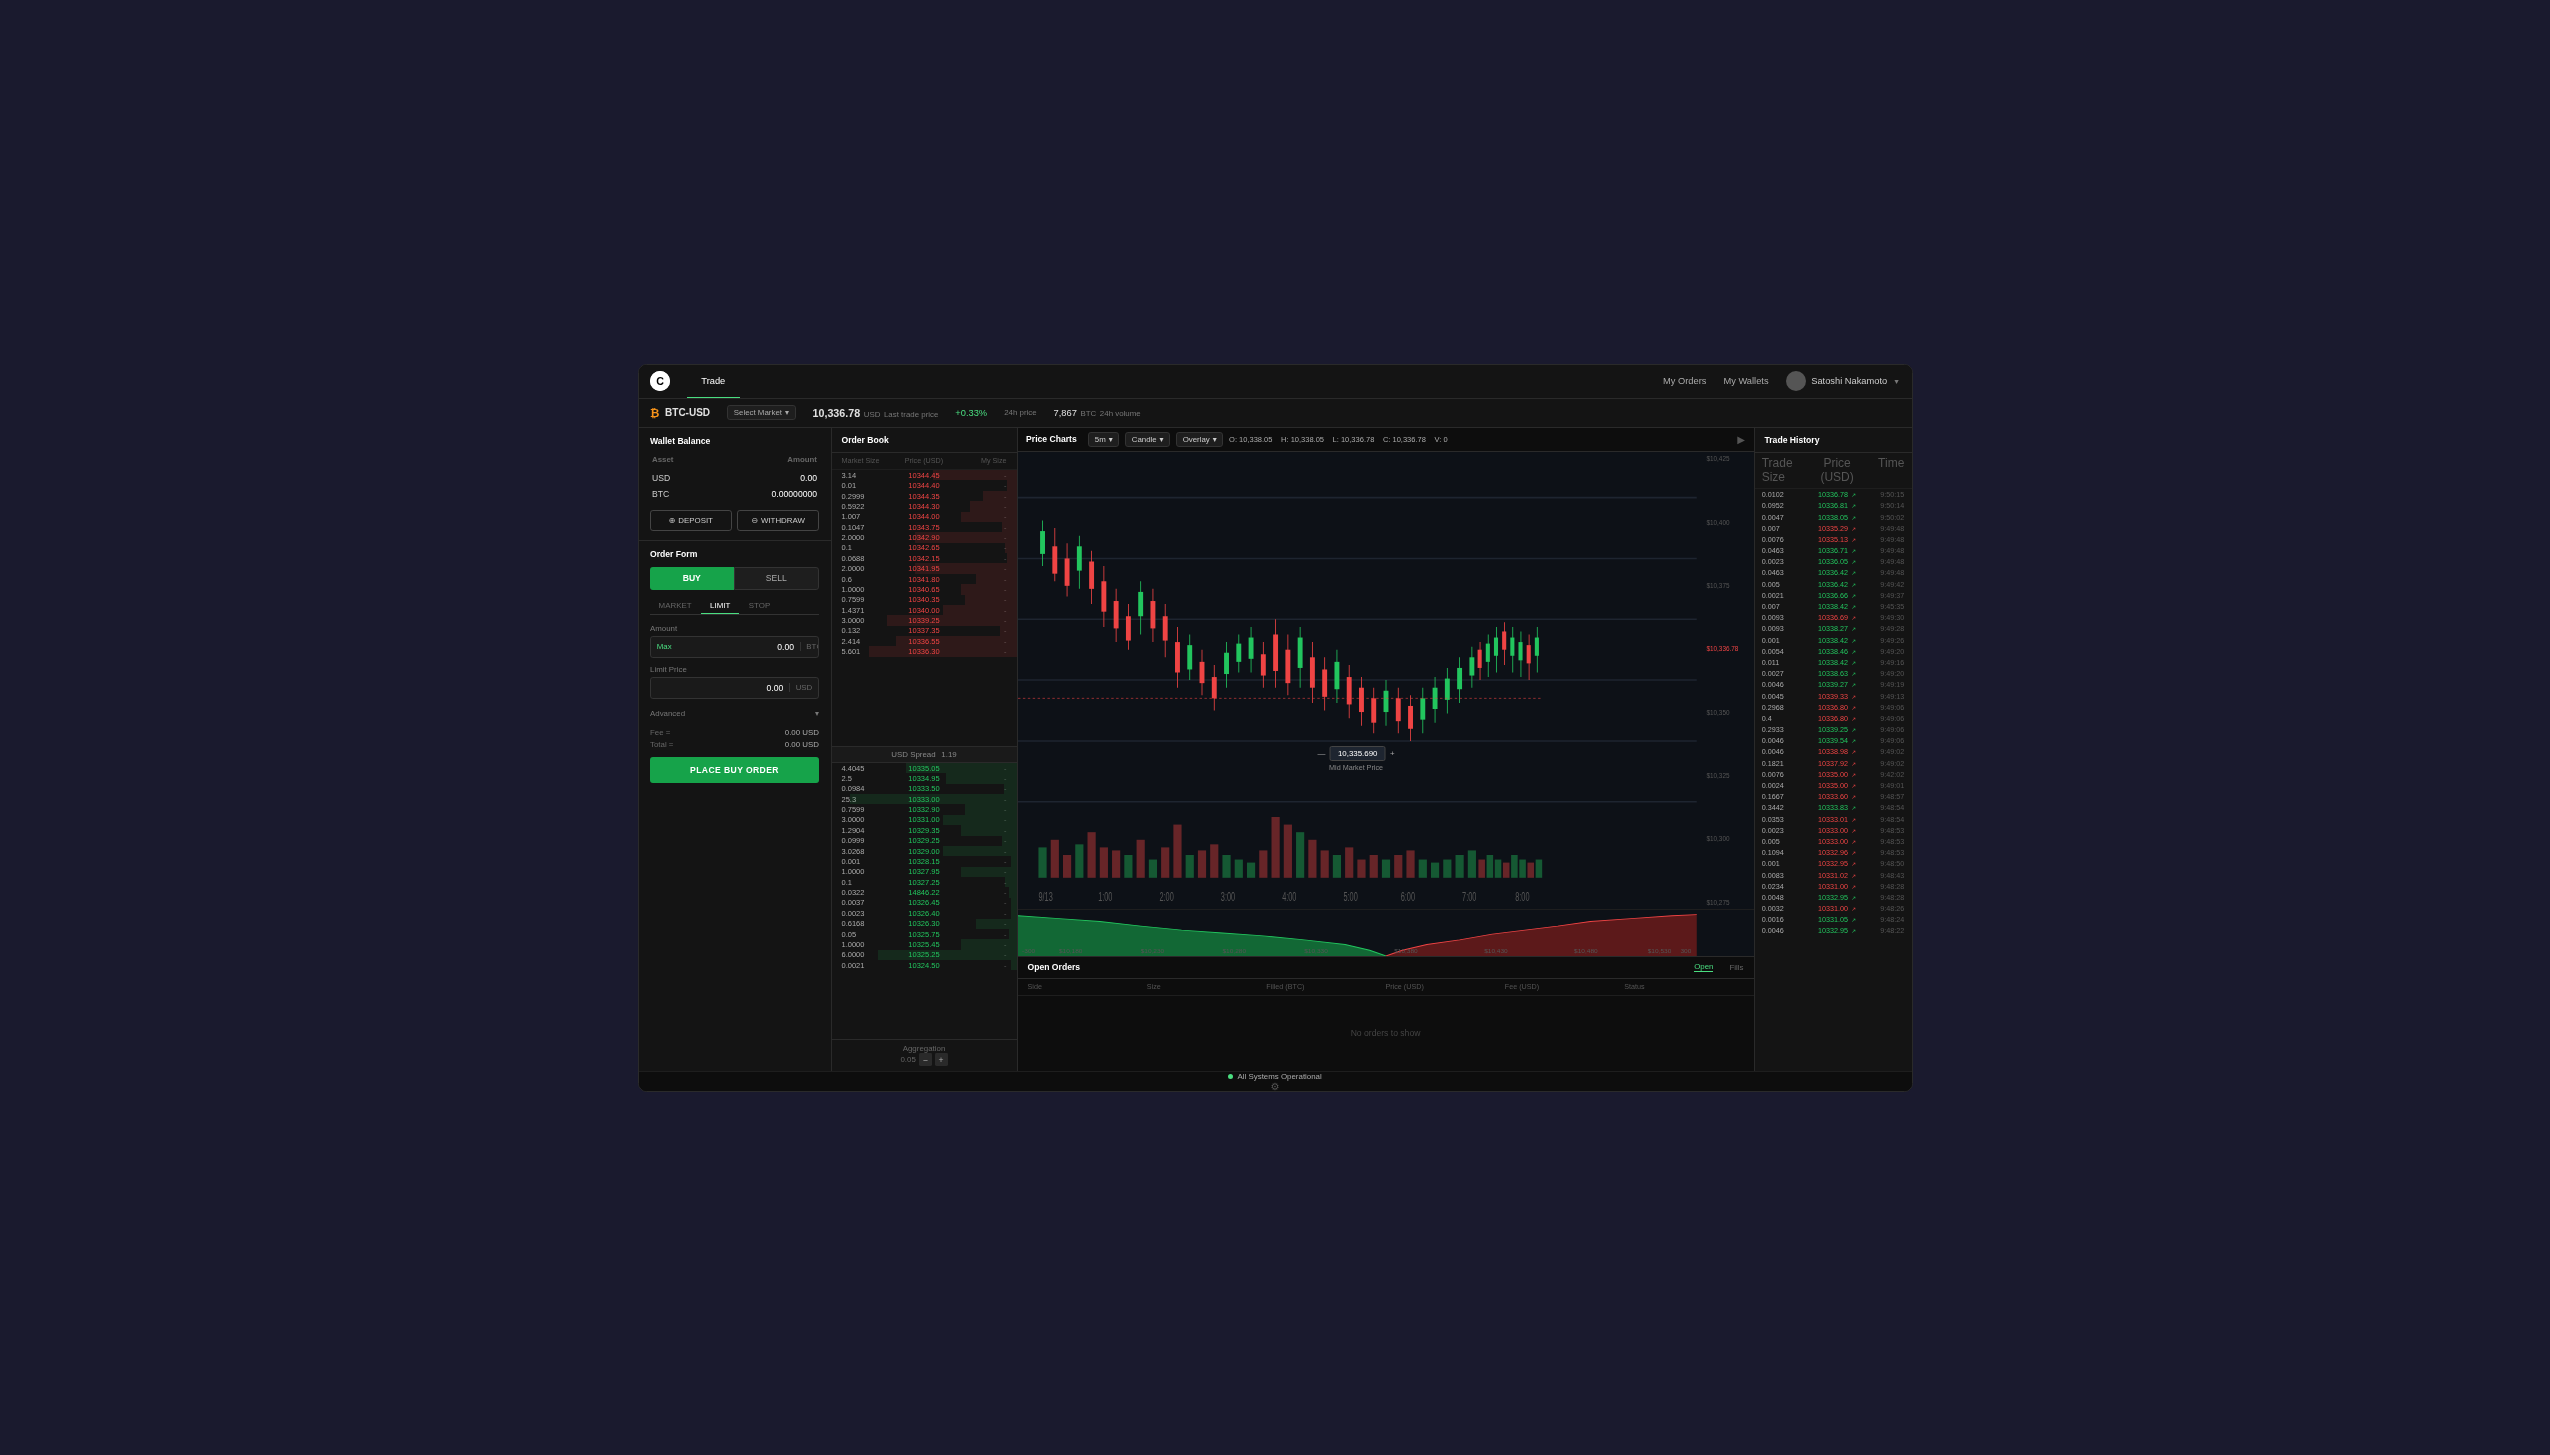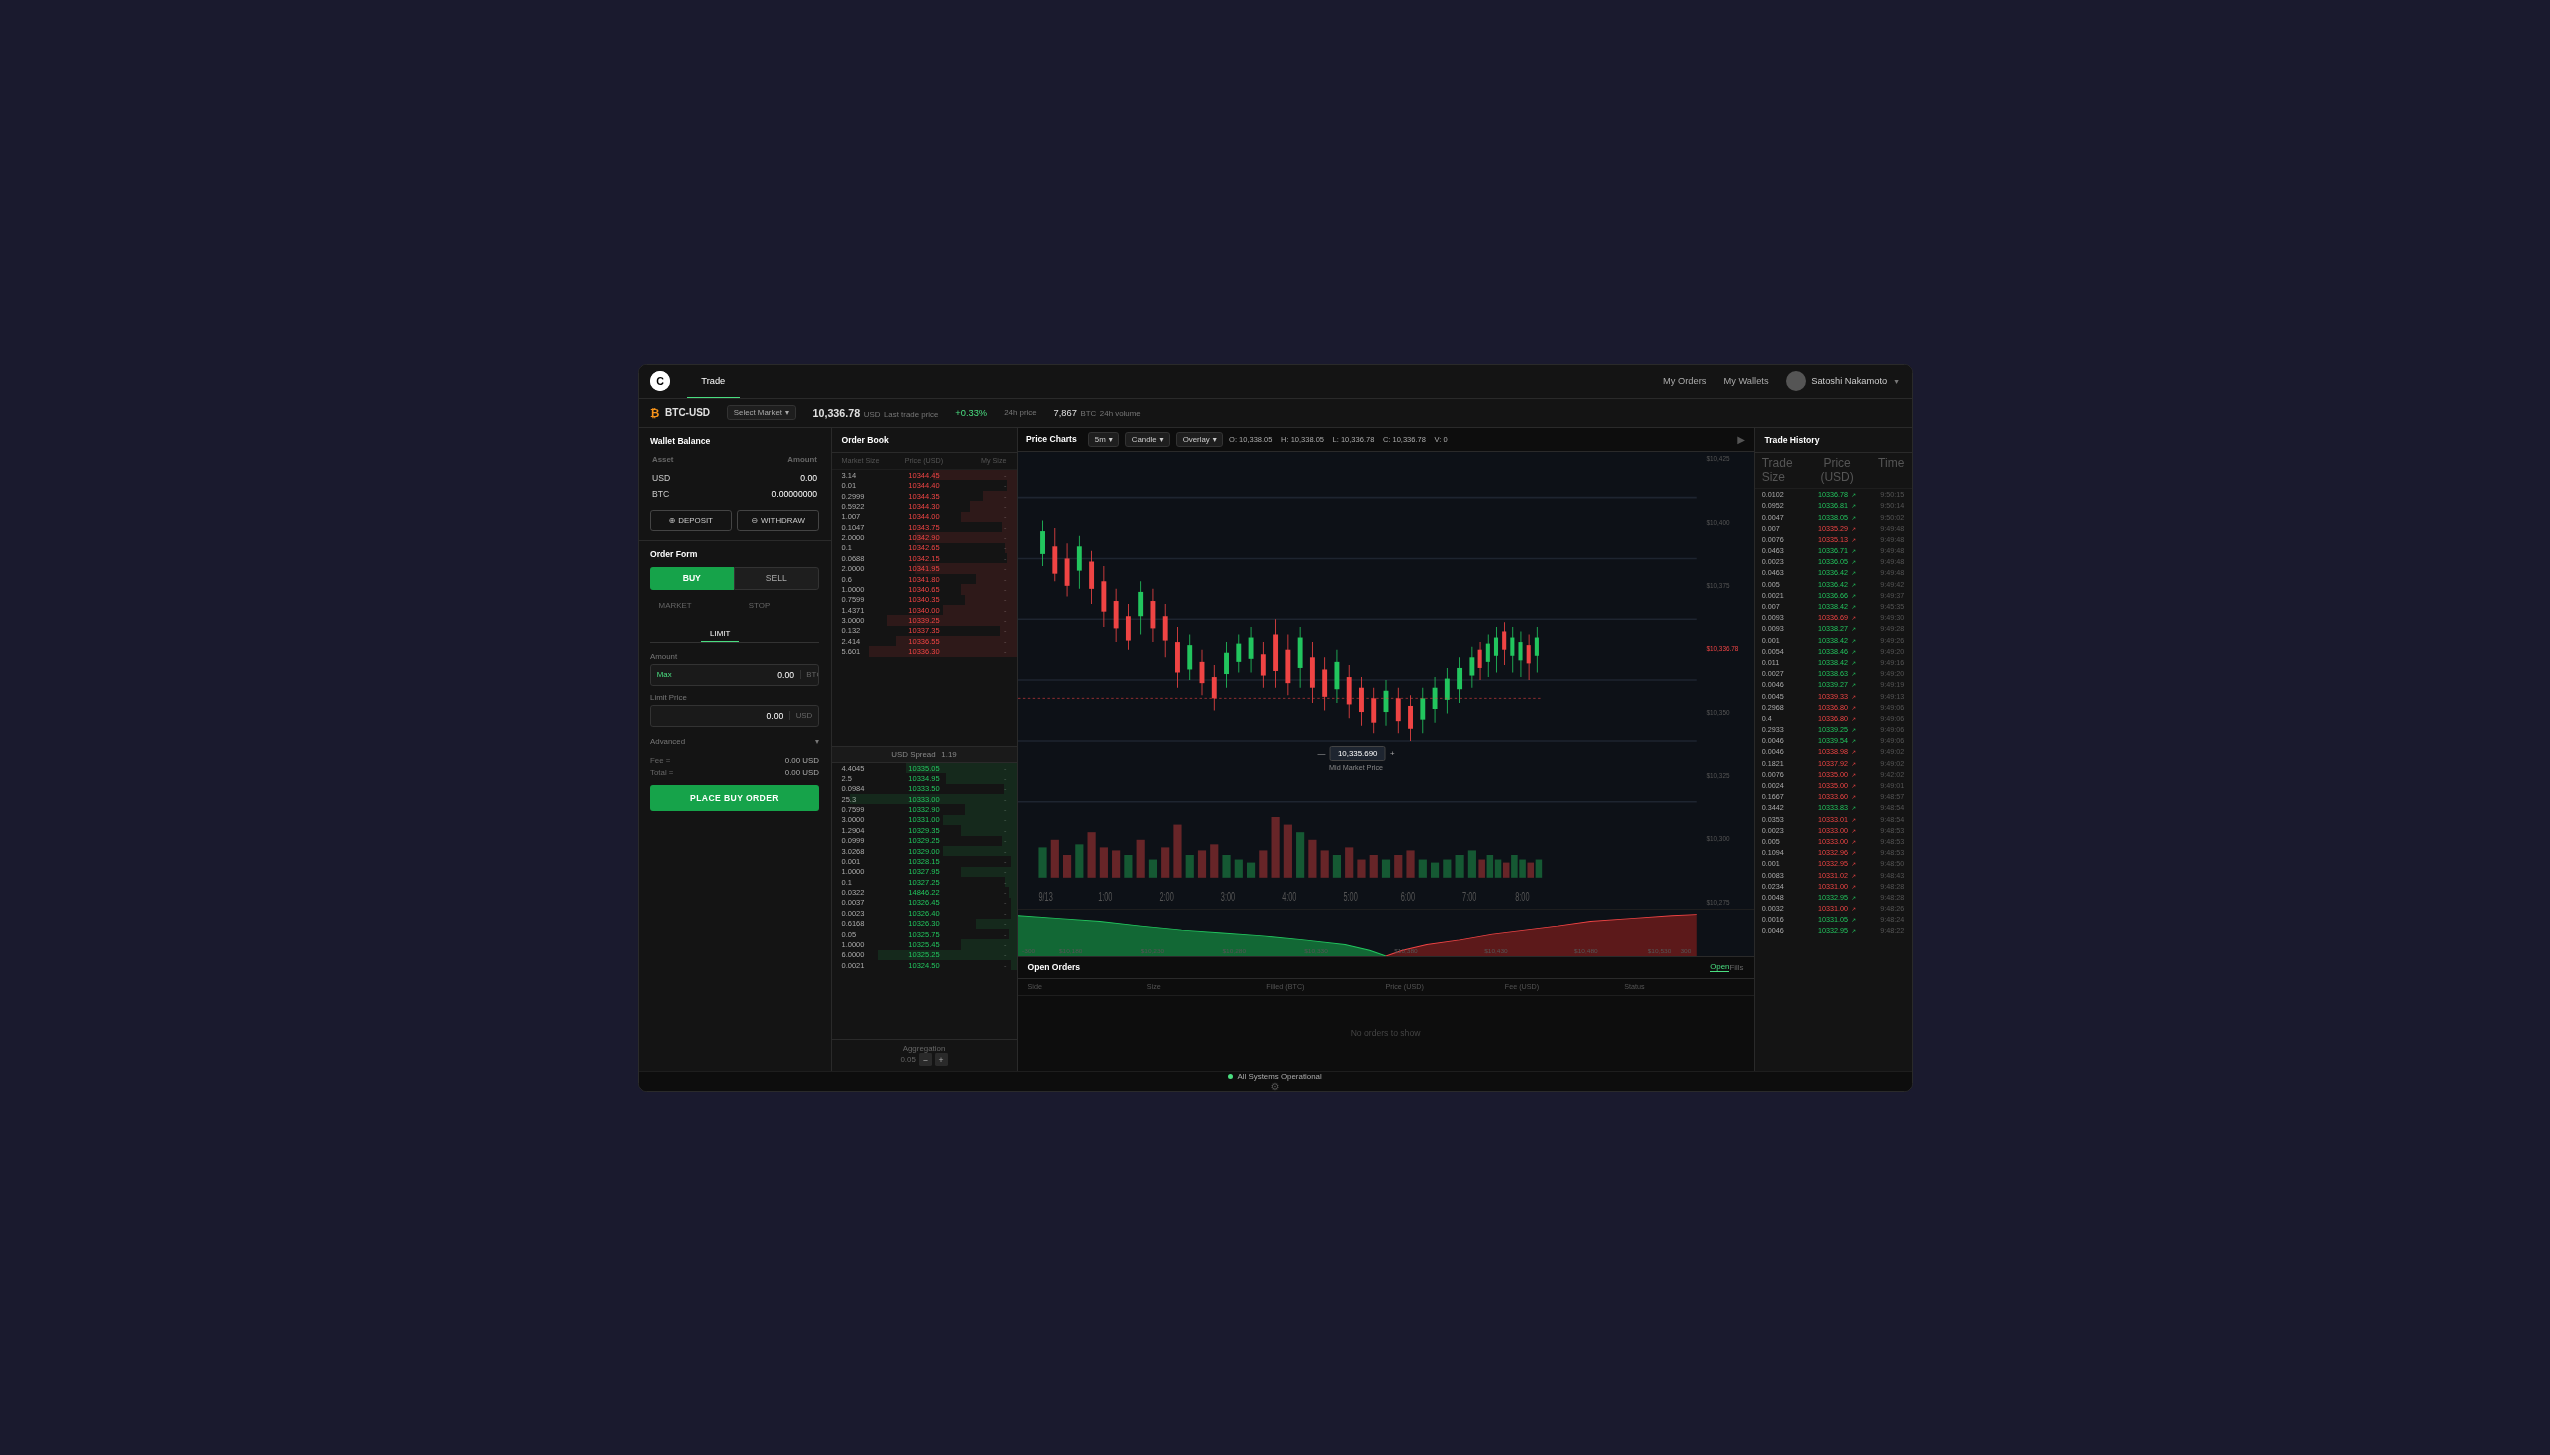--- a/index.html
+++ b/index.html
@@ -221,21 +221,20 @@
     .order-type-tab {
       padding: 3.6px 8.6px;
       font-size: 7.9px;
       color: #666;
       cursor: pointer;
       border-bottom: 1.4px solid transparent;
     }
     .order-type-tab.active {
       color: #fff;
       border-bottom: 1.4px solid #4ade80;
-      margin-top: 28px;
     }
     .form-group { margin-bottom: 7.2px; }
     .form-label {
       font-size: 7.9px;
       color: #777;
       margin-bottom: 2.9px;
       display: flex;
       align-items: center;
       justify-content: space-between;
     }
@@ -474,21 +473,21 @@
       display: flex;
       align-items: center;
       justify-content: space-between;
       padding: 5.7px 10px;
       border-bottom: 0.7px solid #2a2a2a;
       flex-shrink: 0;
     }
     .oo-title { font-size: 8.6px; font-weight: 600; color: #fff; }
     .oo-tabs {
       display: flex;
-      gap: 0;
+      gap: 16px;
       align-items: flex-end;
     }
     .oo-tab {
       font-size: 7.9px;
       color: #666;
       cursor: pointer;
     }
     .oo-tab.active { color: #4ade80; border-bottom: 0.7px solid #4ade80; }
     .oo-col-headers {
       display: flex;

